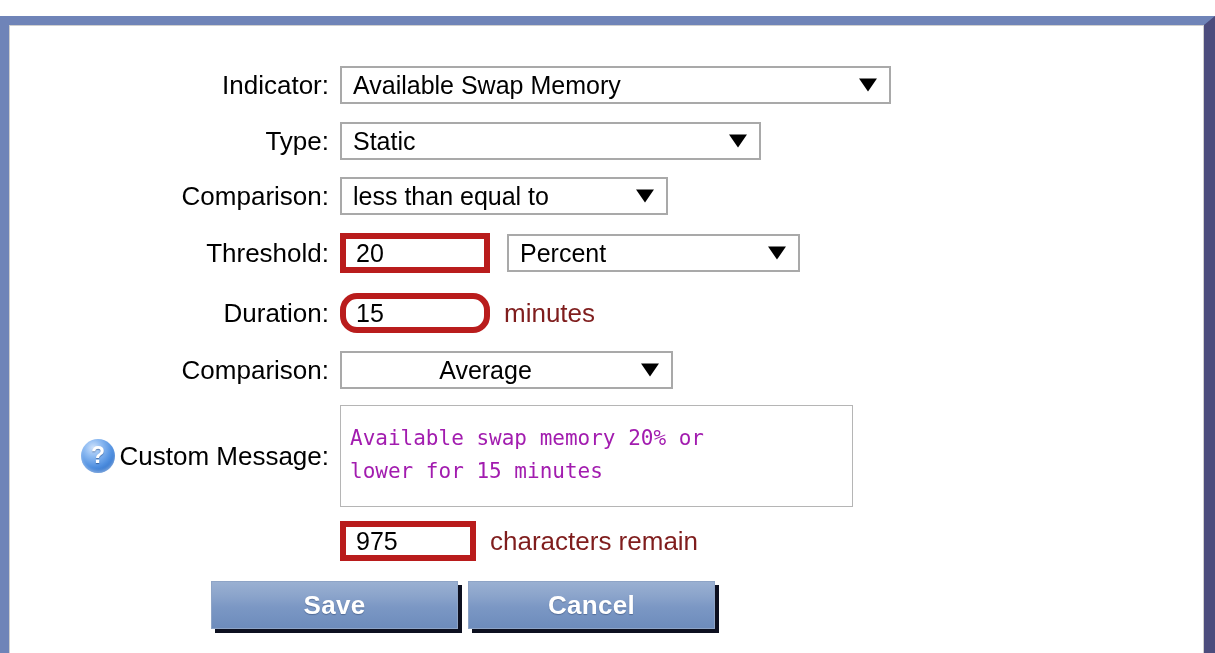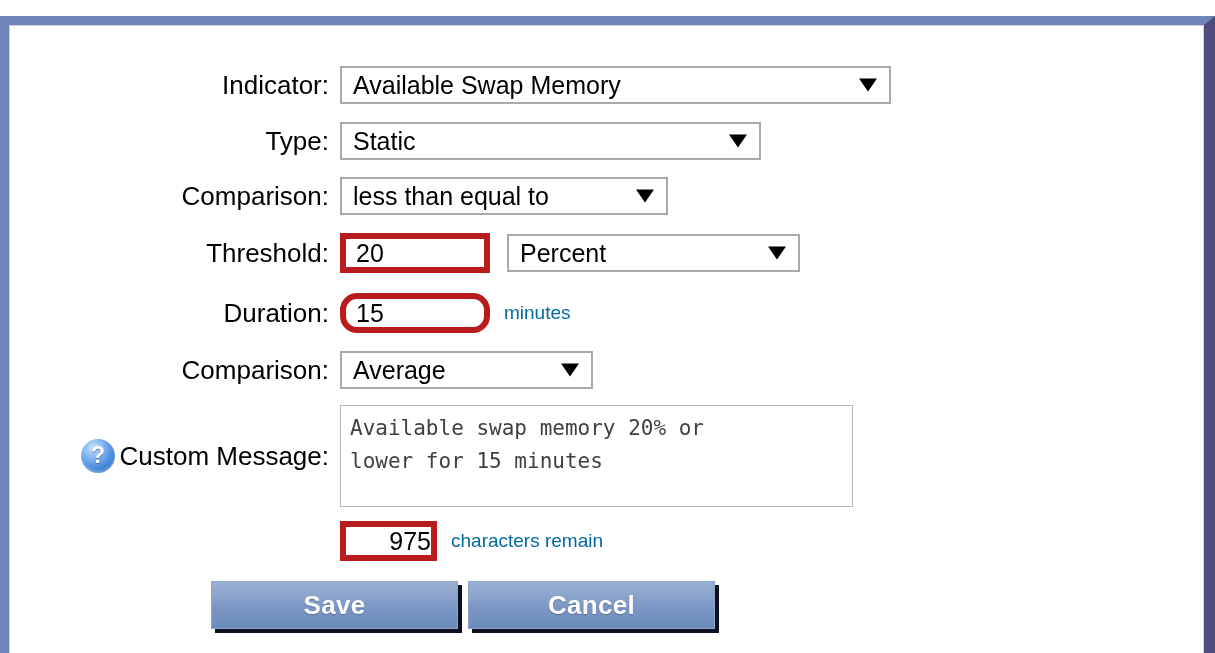--- a/index.html
+++ b/index.html
@@ -127,38 +127,38 @@
     height: 40px;
     display: flex;
     align-items: center;
     font-size: 25px;
     color: #000000;
     padding-left: 10px;
     white-space: nowrap;
   }
 
   .unit-text {
-    font-size: 19px;
-    color: #0369a1;
+    font-size: 26px;
+    color: #7f1d1d;
     margin-left: 14px;
     white-space: nowrap;
   }
 
   
   .textarea {
     box-sizing: border-box;
     border: 1px solid #b5b5b5;
     background: #ffffff;
     width: 513px;
     height: 102px;
     font-family: "DejaVu Sans Mono", monospace;
     font-size: 21px;
     line-height: 33px;
-    color: #404040;
-    padding: 6px 9px;
+    color: #a21caf;
+    padding: 16px 9px;
     white-space: pre-wrap;
     overflow: hidden;
   }
 
   
   .button {
     position: relative;
     box-sizing: border-box;
     height: 48px;
     border: 1px solid #8ea4c6;
@@ -220,37 +220,37 @@
       <div class="row" style="top:267px;justify-content:space-between;">
         <div class="label">Duration:</div>
         <div class="textinput" style="width:150px;border-radius:17px;">
           <span>15</span>
         </div>
         <div class="unit-text">minutes</div>
       </div>
 
       <div class="row" style="top:325px;">
         <div class="label">Comparison:</div>
-        <div class="select" style="width:253px;">
+        <div class="select" style="width:333px;justify-content:center;">
           <span>Average</span>
           <span class="caret"></span>
         </div>
       </div>
 
       <div class="row" style="top:379px; align-items:flex-start;">
         <div class="label label-with-icon" style="height:102px; display:flex; align-items:center; justify-content:flex-end;">
           <span class="help-icon"></span>
           <span>Custom Message:</span>
         </div>
         <div class="textarea">Available swap memory 20% or
 lower for 15 minutes</div>
       </div>
 
       <div class="row" style="top:495px; left:330px;">
-        <div class="textinput" style="width:97px;justify-content:flex-end;">
+        <div class="textinput" style="width:136px;">
           <span>975</span>
         </div>
         <div class="unit-text">characters remain</div>
       </div>
 
       <div class="row" style="top:555px; left:201px;">
         <div class="button" style="width:247px;">Save</div>
         <div class="button" style="width:247px; margin-left:10px;">Cancel</div>
       </div>
 

